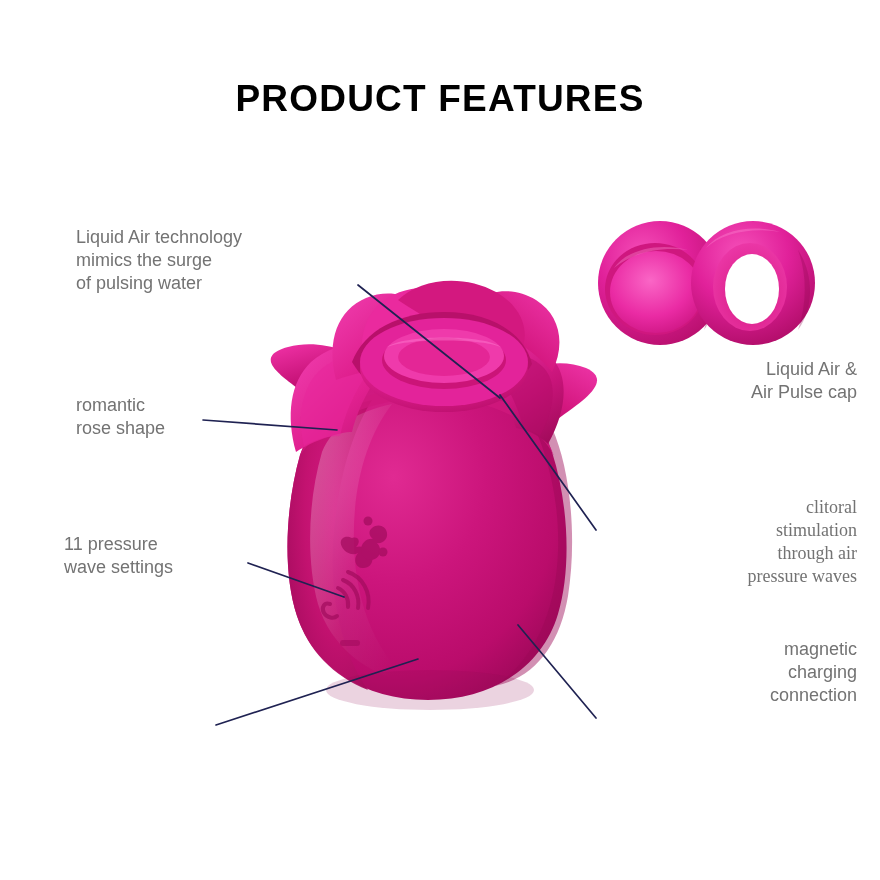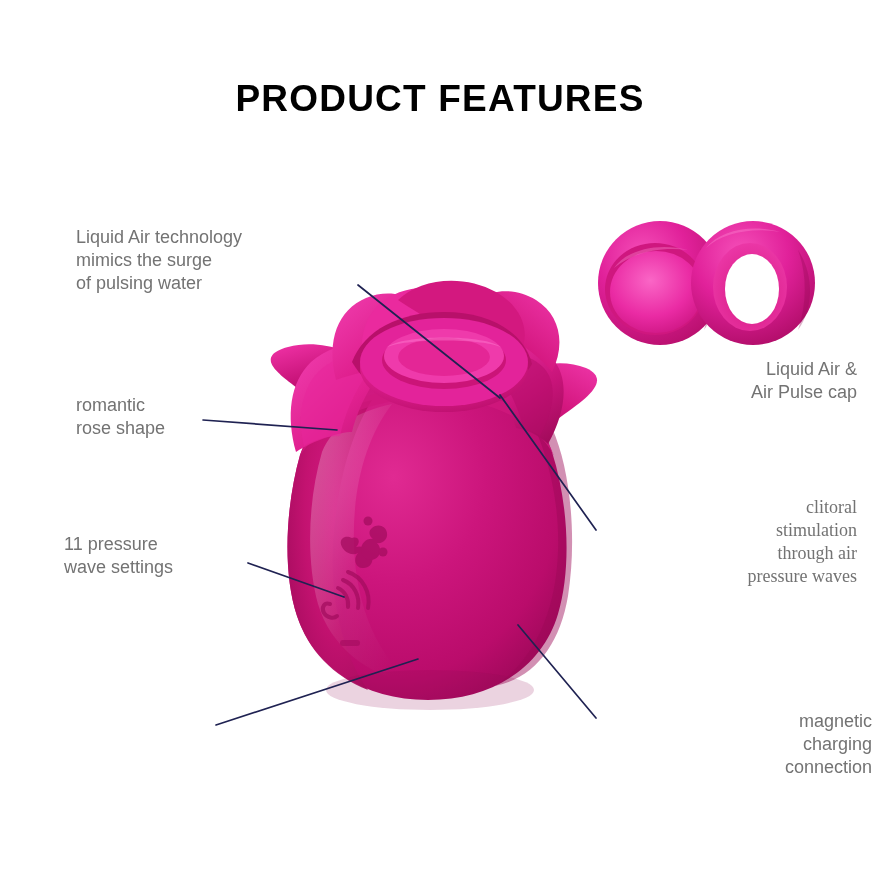--- a/index.html
+++ b/index.html
@@ -46,21 +46,21 @@
   .callout.left  { text-align: left; }
   .callout.right { text-align: right; }
 
   #callout-liquid-air   { left: 76px;  top: 226px; width: 300px; }
   #callout-rose-shape   { left: 76px;  top: 394px; width: 260px; }
   #callout-pressure     { left: 64px;  top: 533px; width: 260px; }
   #callout-silicone     { left: 76px;  top: 673px; width: 240px; }
 
   #callout-cap-label    { left: 607px; top: 358px; width: 250px; }
   #callout-clitoral     { left: 607px; top: 496px; width: 250px; font-family: Liberation Serif, serif; }
-  #callout-magnetic     { left: 607px; top: 710px; width: 250px; margin-left: 15px; }
+  #callout-magnetic     { left: 607px; top: 638px; width: 250px; }
 
   
   #leader-lines {
     position: absolute;
     left: 0; top: 0;
     width: 880px; height: 880px;
     pointer-events: none;
   }
 
   

